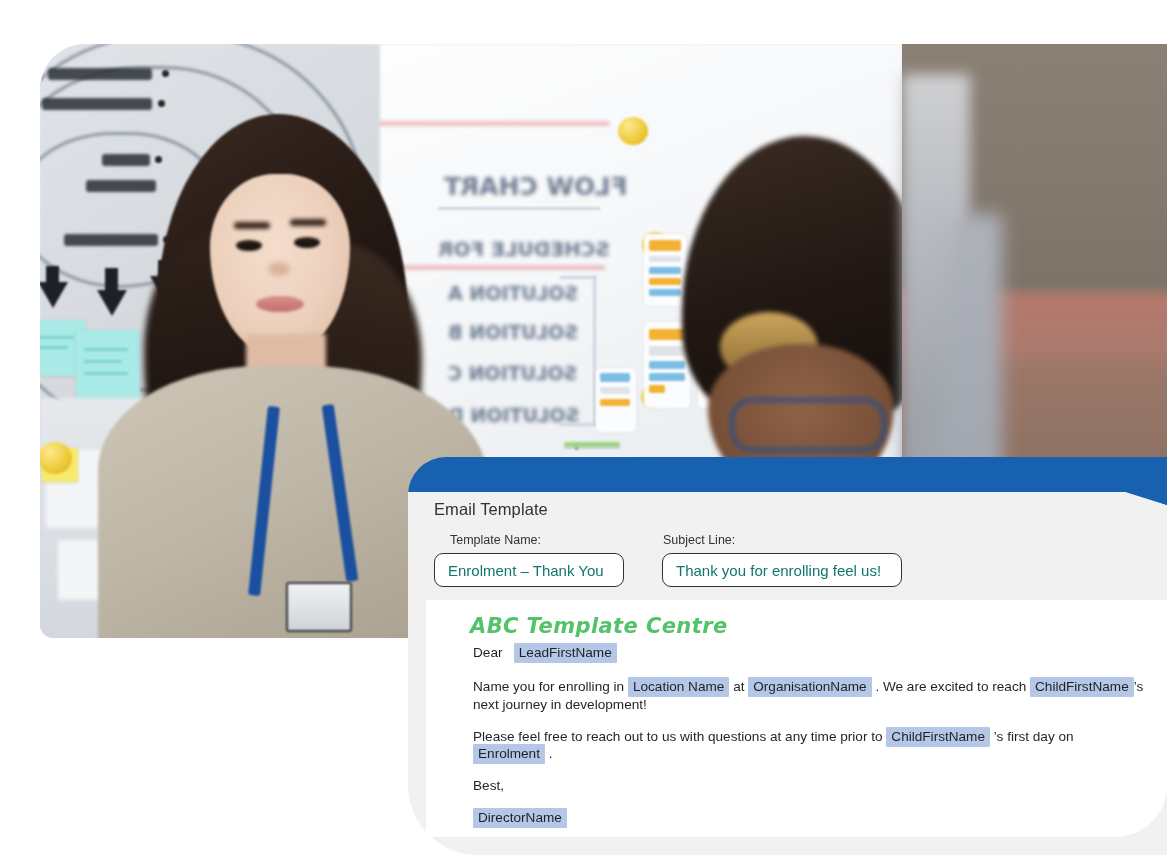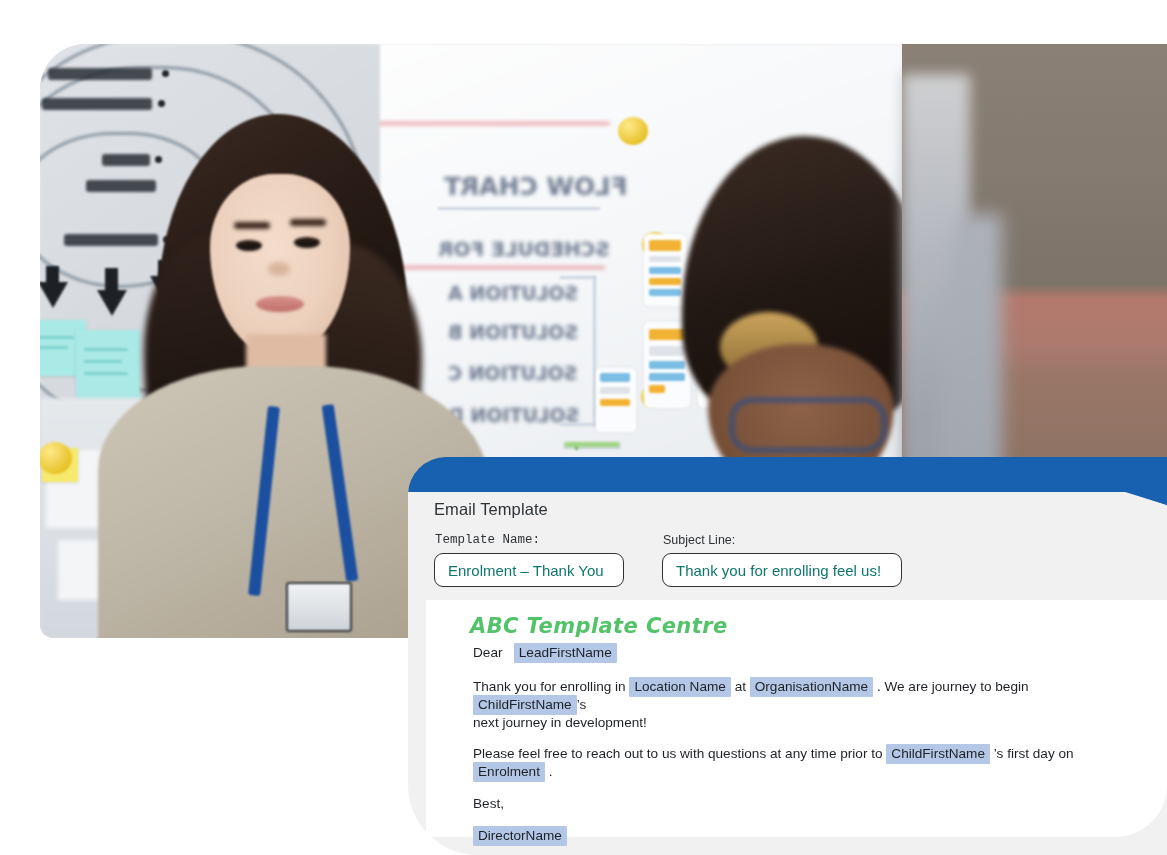--- a/index.html
+++ b/index.html
@@ -368,21 +368,21 @@
     display: flex;
     align-items: center;
     padding: 0 13px;
     box-sizing: border-box;
     font-size: 15px;
     color: #0f766e;
     white-space: nowrap;
   }
   #tpl-name-box { left: 26px; top: 96px; width: 190px; height: 34px; }
   #subj-box     { left: 254px; top: 96px; width: 240px; height: 34px; }
-  #tpl-name-lbl { left: 27px; top: 76px; font-family: Liberation Mono, monospace; }
+  #tpl-name-lbl { left: 42px; top: 76px; }
   #subj-lbl     { left: 255px; top: 76px; }
 
   
   .mail {
     position: absolute;
     left: 38px; top: 13px;
     width: 680px;
     font-size: 13.6px;
     color: #1e2227;
     line-height: 1.32;
@@ -588,25 +588,25 @@
       <div class="mail">
 
         <div class="mail-head">ABC Template Centre</div>
 
         <p class="tight">
           <span>Dear</span>
           &nbsp;&nbsp;<span class="tag">LeadFirstName</span>
         </p>
 
         <p>
-          <span>Thank you for enrolling in</span>
+          <span>Name you for enrolling in</span>
           <span class="tag">Location Name</span>
           <span>at</span>
           <span class="tag">OrganisationName</span>
-          <span>.  We are journey to begin</span>
+          <span>.  We are excited to reach</span>
           <span class="tag">ChildFirstName</span><span>’s</span><br>
           <span>next journey in development!</span>
         </p>
 
         <p>
           <span>Please feel free to reach out to us with questions at any time prior to</span>
           <span class="tag">ChildFirstName</span>
           <span>’s  first day on</span>
           <span class="tag">Enrolment</span>
           <span>.</span>

